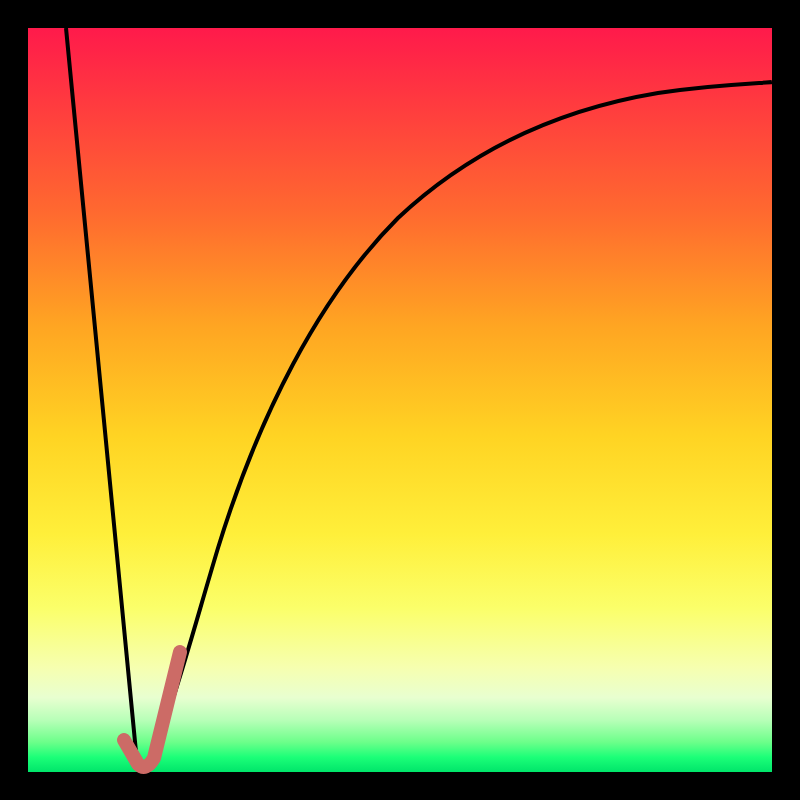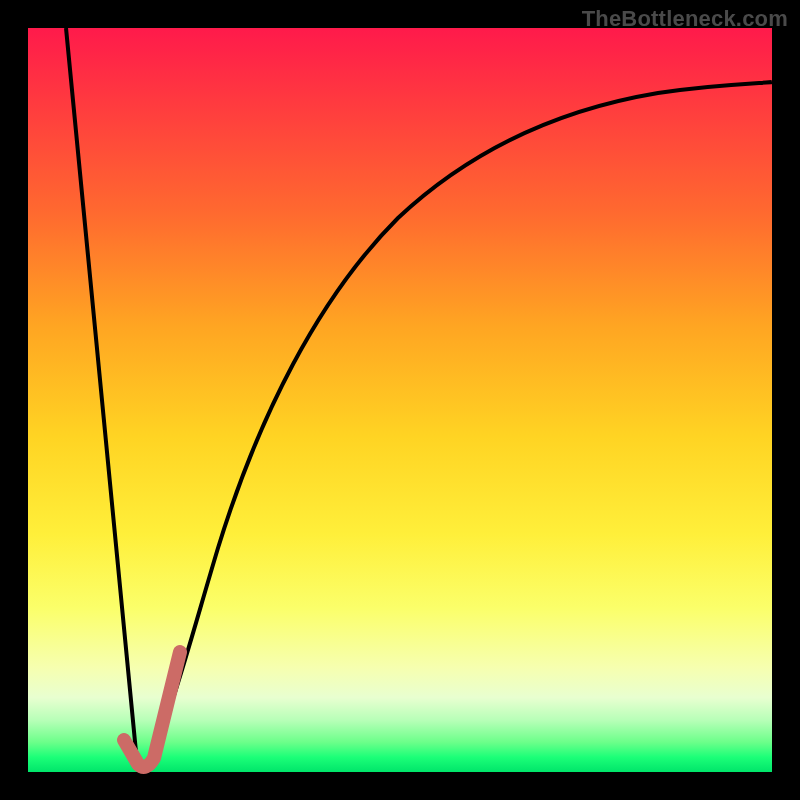--- a/index.html
+++ b/index.html
@@ -78,15 +78,14 @@
                C 690 56, 740 55, 744 54" fill="none" stroke="#000" stroke-width="4" stroke-linejoin="round"></path>
 
       <path d="M 96 712
                L 110 736
                Q 118 744, 126 730
                L 152 624" fill="none" stroke="#cc6b66" stroke-width="14" stroke-linecap="round" stroke-linejoin="round"></path>
     </svg>
 
   </div>
 
-  <div class="watermark">TheBottleneck.com</div>
 
 </div>
 
 </body></html>

